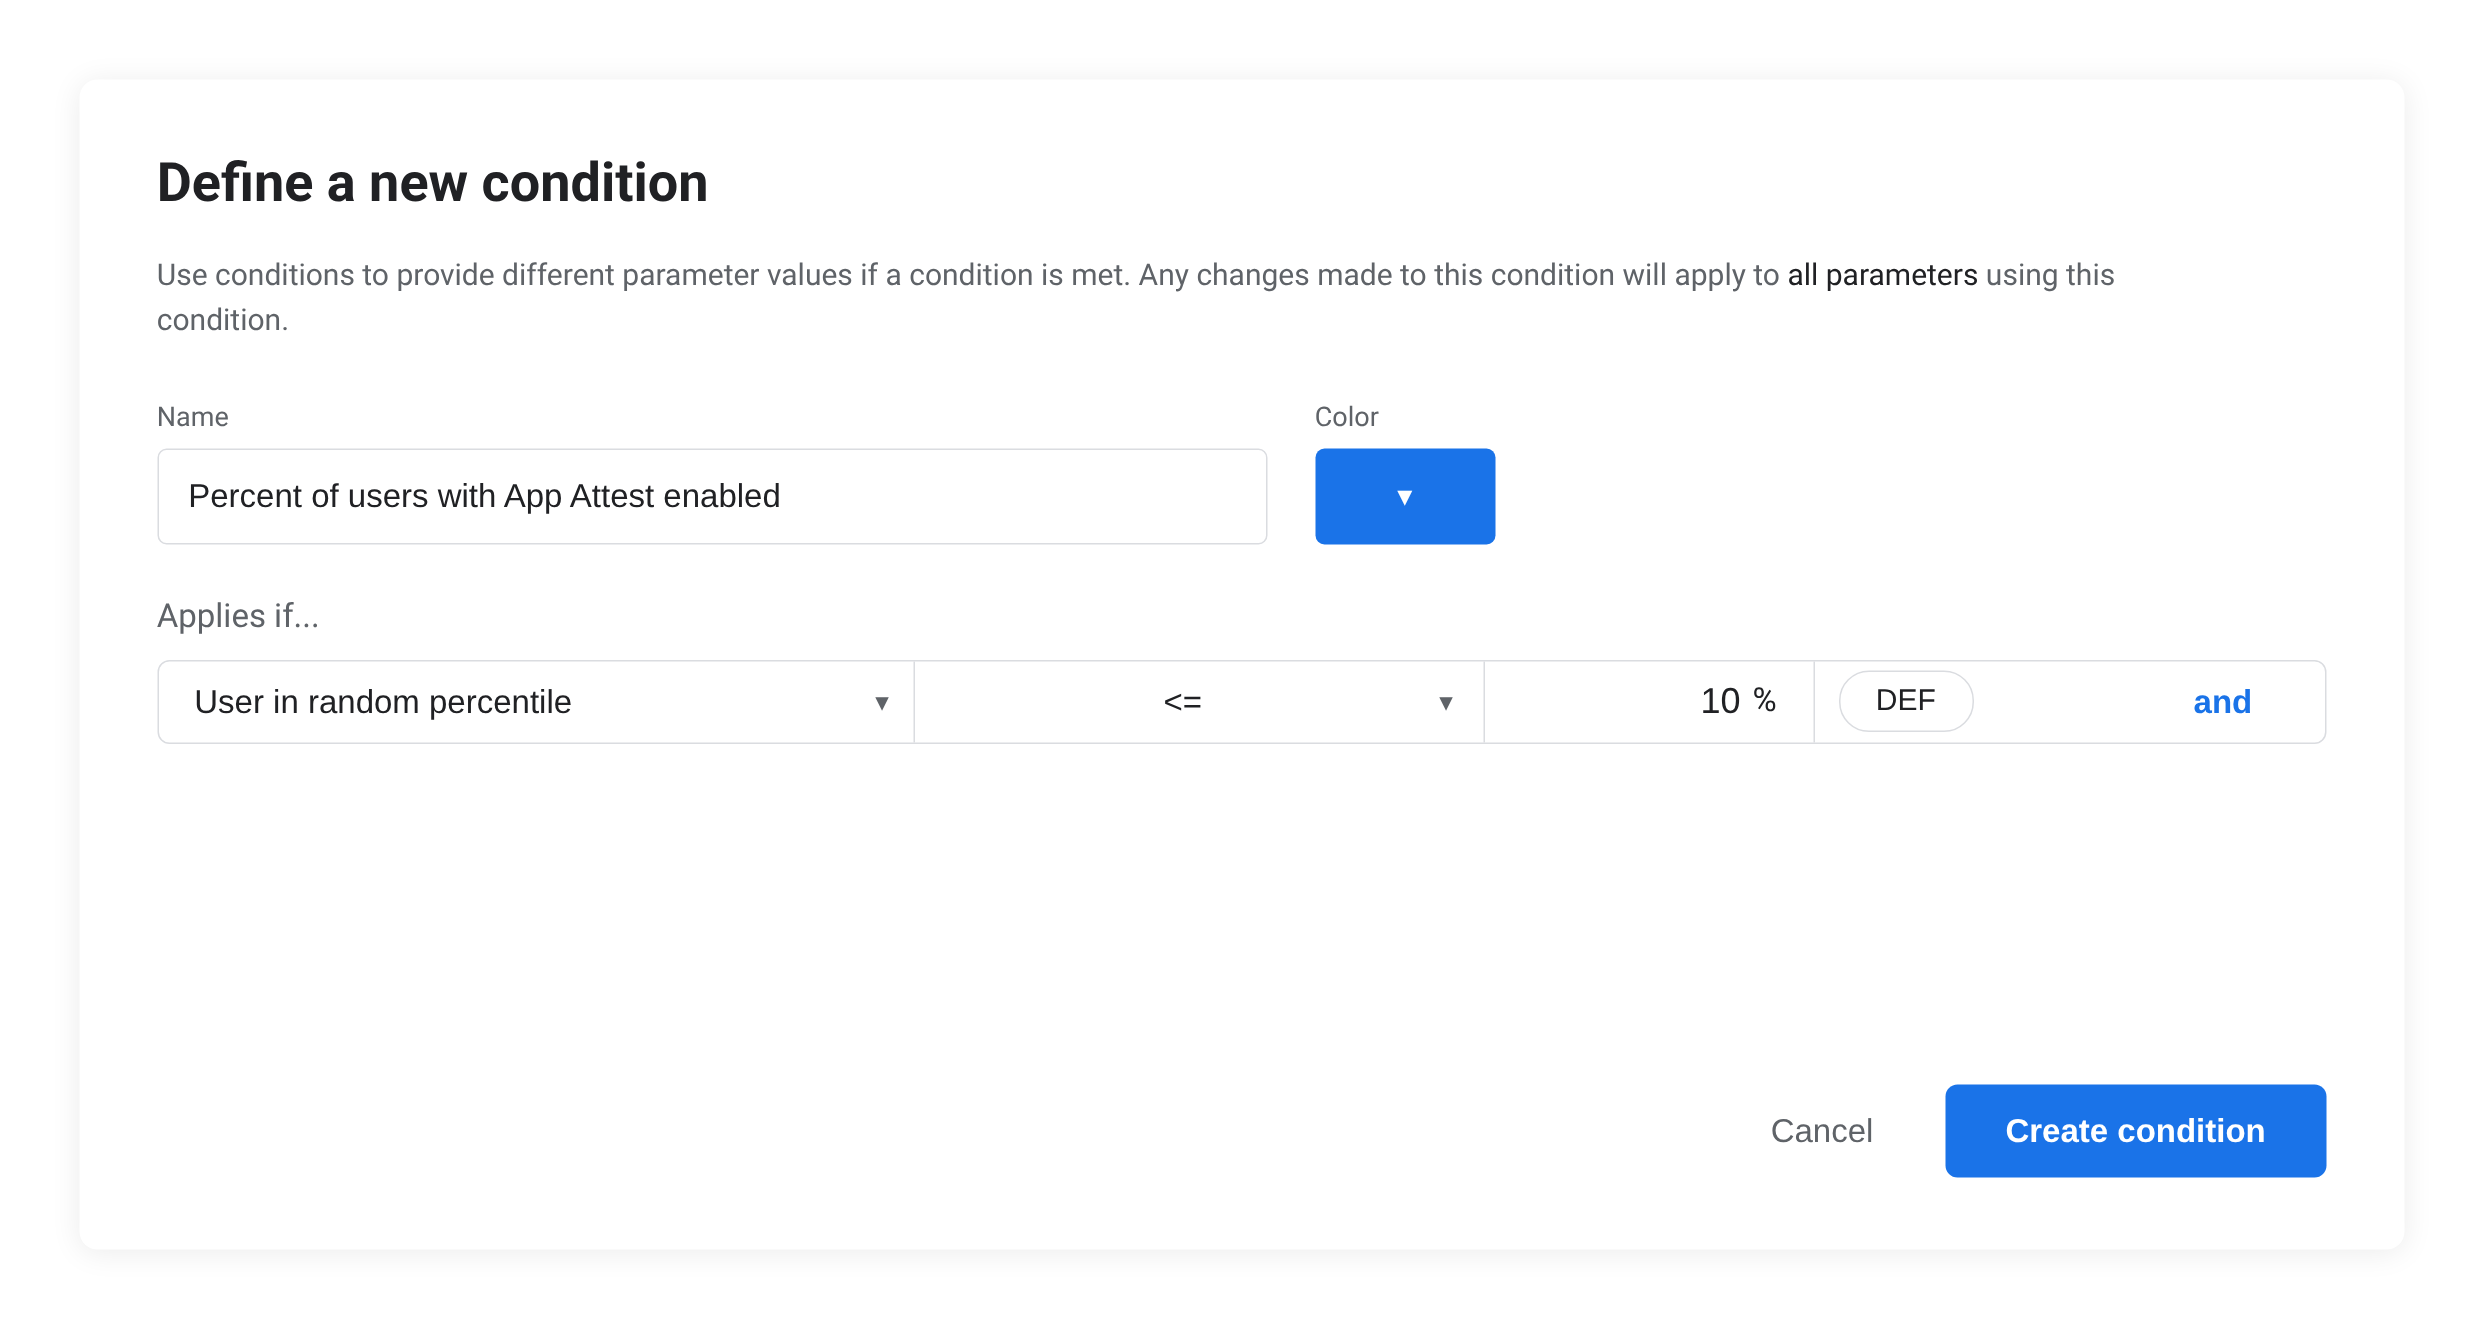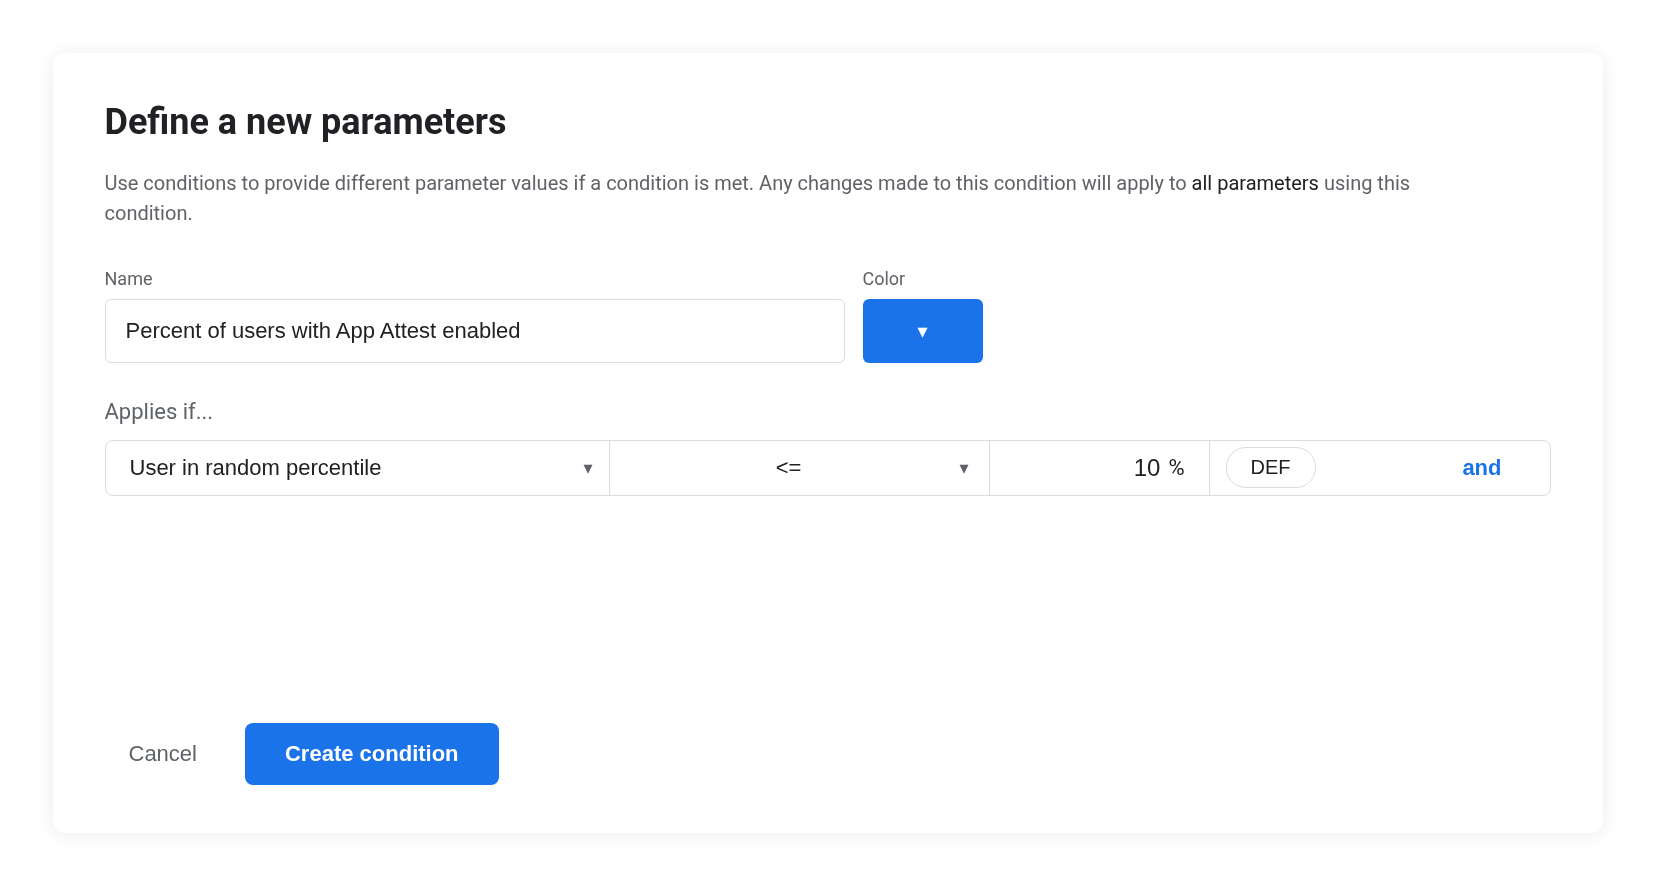--- a/index.html
+++ b/index.html
@@ -48,21 +48,21 @@
     }
 
     .dialog-description strong {
       color: #202124;
       font-weight: 400;
     }
 
     .form-row {
       display: flex;
       align-items: flex-start;
-      gap: 18px;
+      gap: 32px;
       margin-bottom: 36px;
     }
 
     .form-group {
       display: flex;
       flex-direction: column;
       gap: 10px;
     }
 
     .form-group.name-group {
@@ -261,20 +261,21 @@
       color: #80868b;
       font-size: 16px;
       font-weight: 700;
       cursor: pointer;
       margin-left: 4px;
     }
 
     .dialog-footer {
       display: flex;
       align-items: center;
+      justify-content: flex-end;
       gap: 24px;
       margin-top: auto;
       padding-top: 32px;
     }
 
     .cancel-button {
       background: transparent;
       border: none;
       font-size: 22px;
       color: #5f6368;
@@ -292,21 +293,21 @@
       font-weight: 600;
       padding: 18px 40px;
       cursor: pointer;
     }
   </style>
 </head>
 <body>
 
 <div class="dialog">
 
-  <h1 class="dialog-title">Define a new parameters</h1>
+  <h1 class="dialog-title">Define a new condition</h1>
 
   <p class="dialog-description">
     <span>Use conditions to provide different parameter values if a condition is met. Any changes made to this condition will apply to </span><strong>all parameters</strong><span> using this condition.</span>
   </p>
 
   <div class="form-row">
     <div class="form-group name-group">
       <label class="form-label">Name</label>
       <input class="name-input" type="text" value="Percent of users with App Attest enabled" style="">
     </div>

